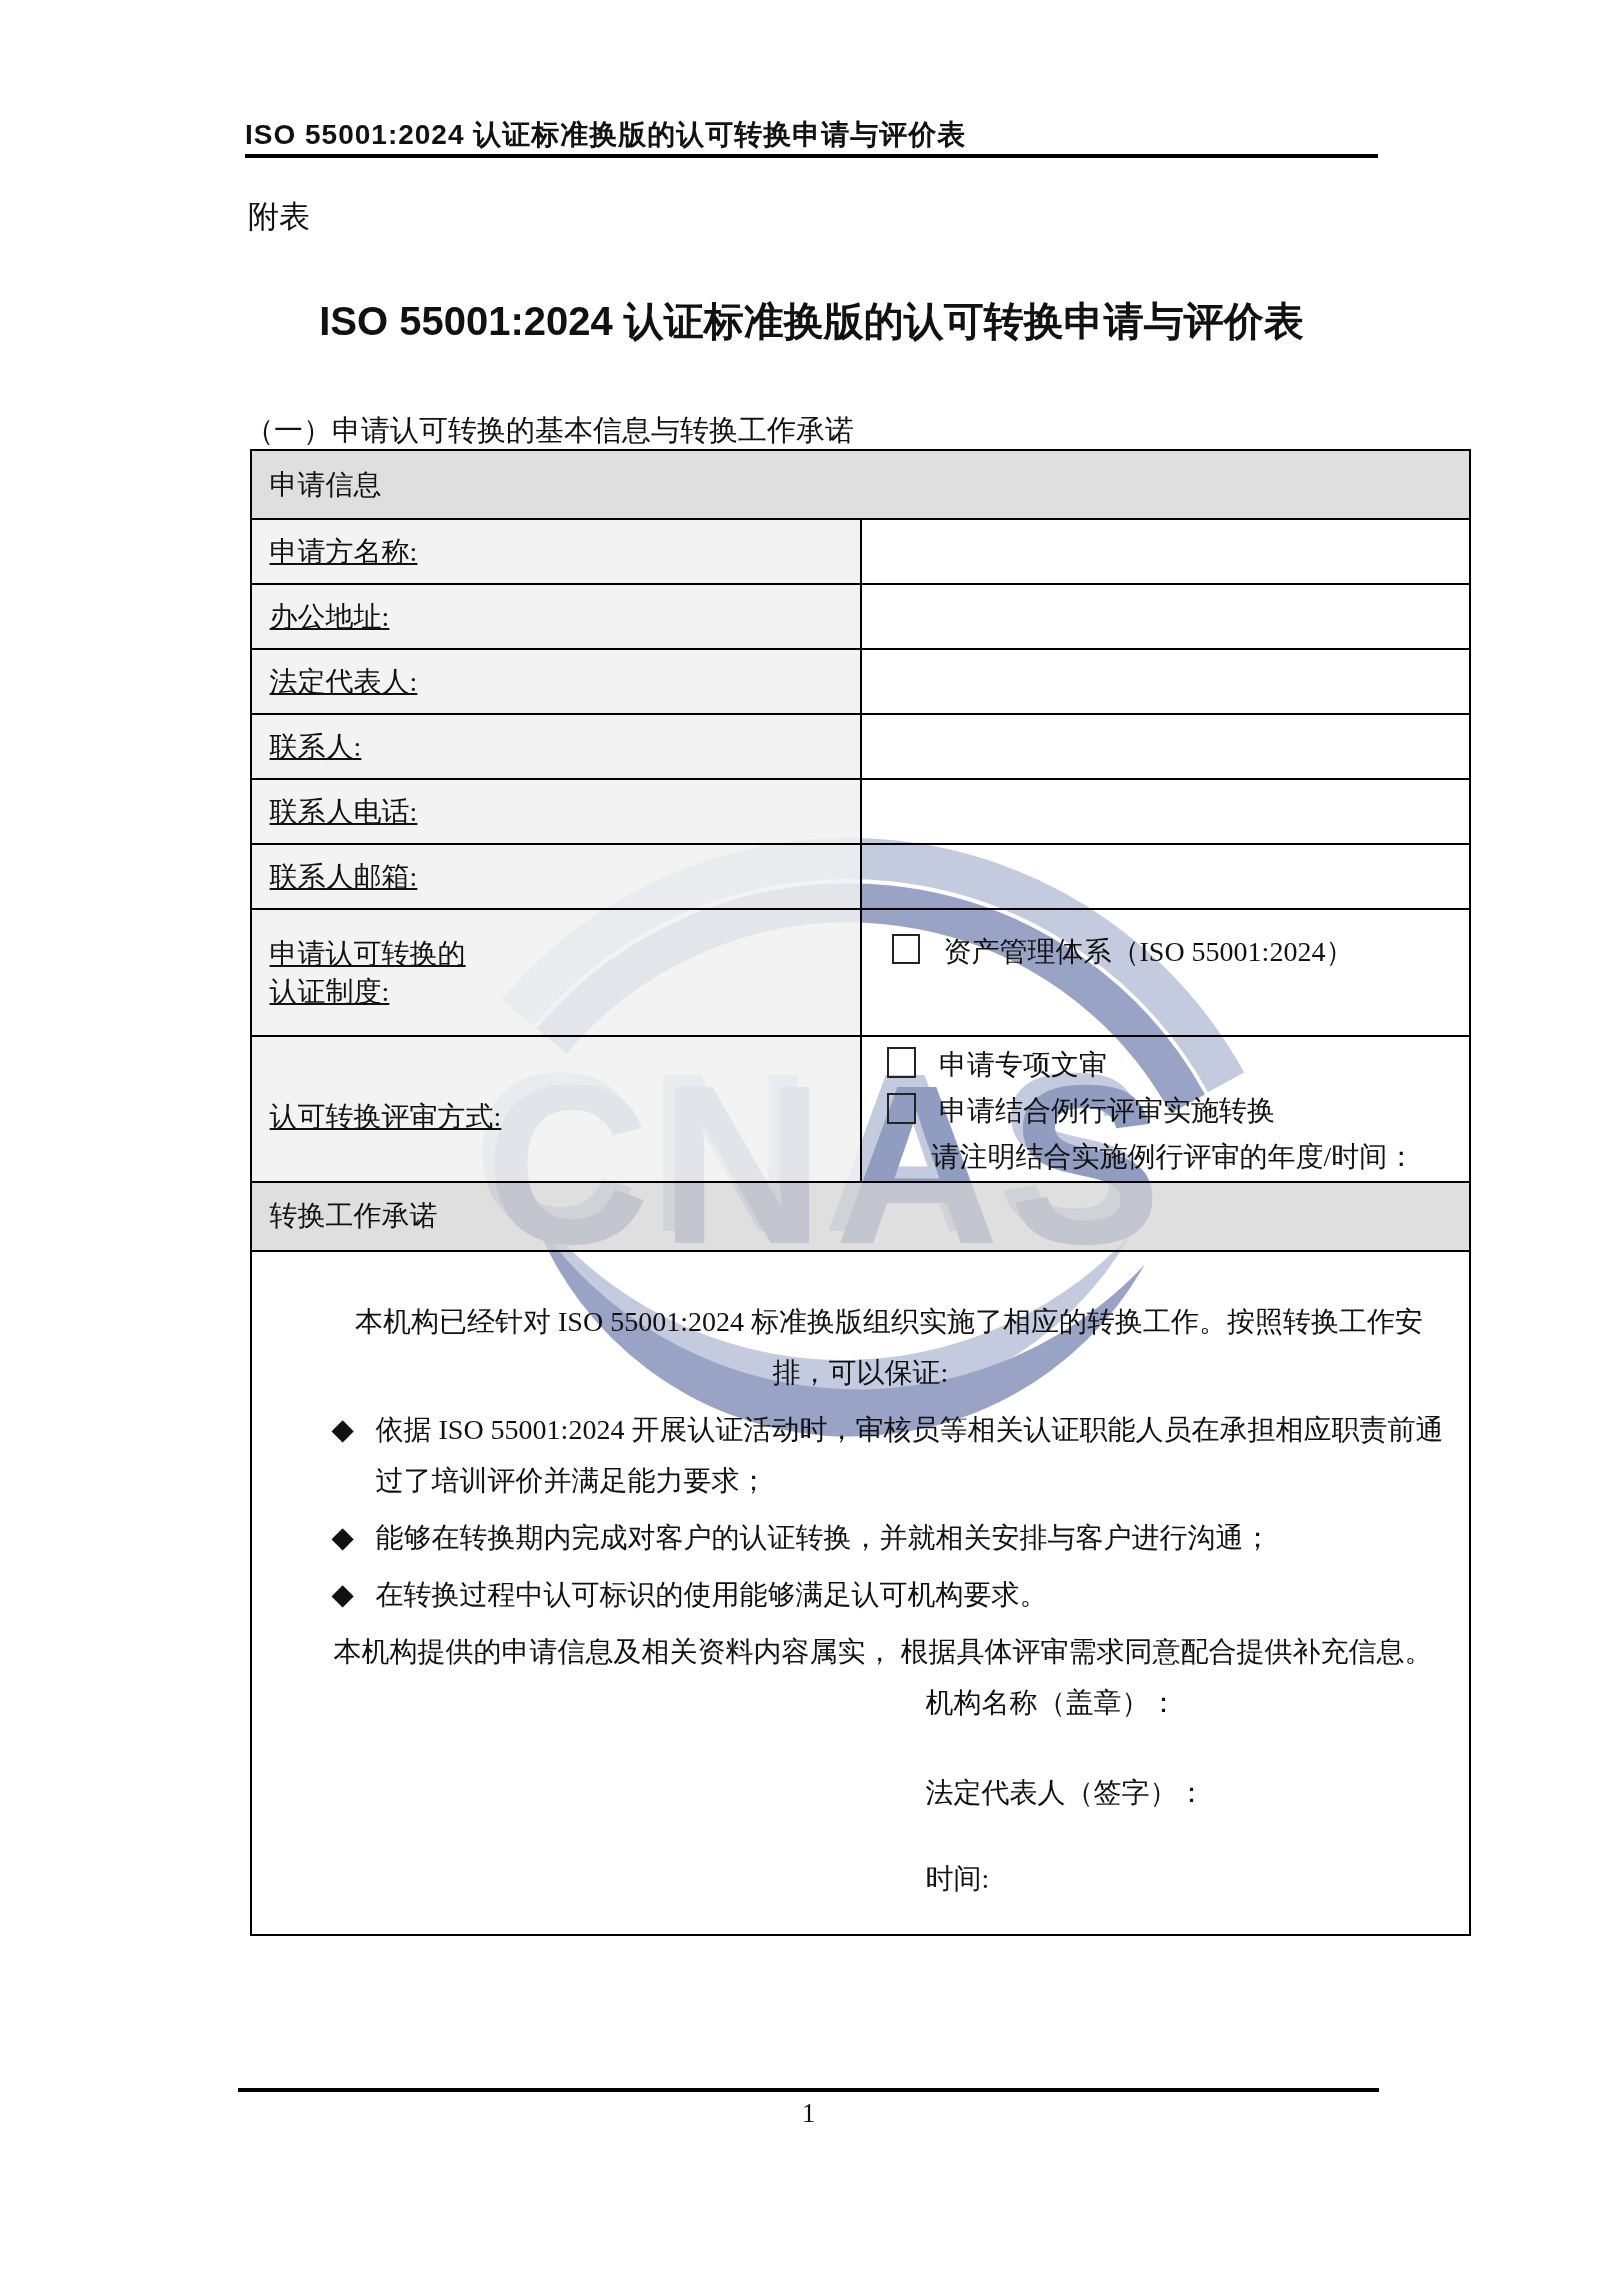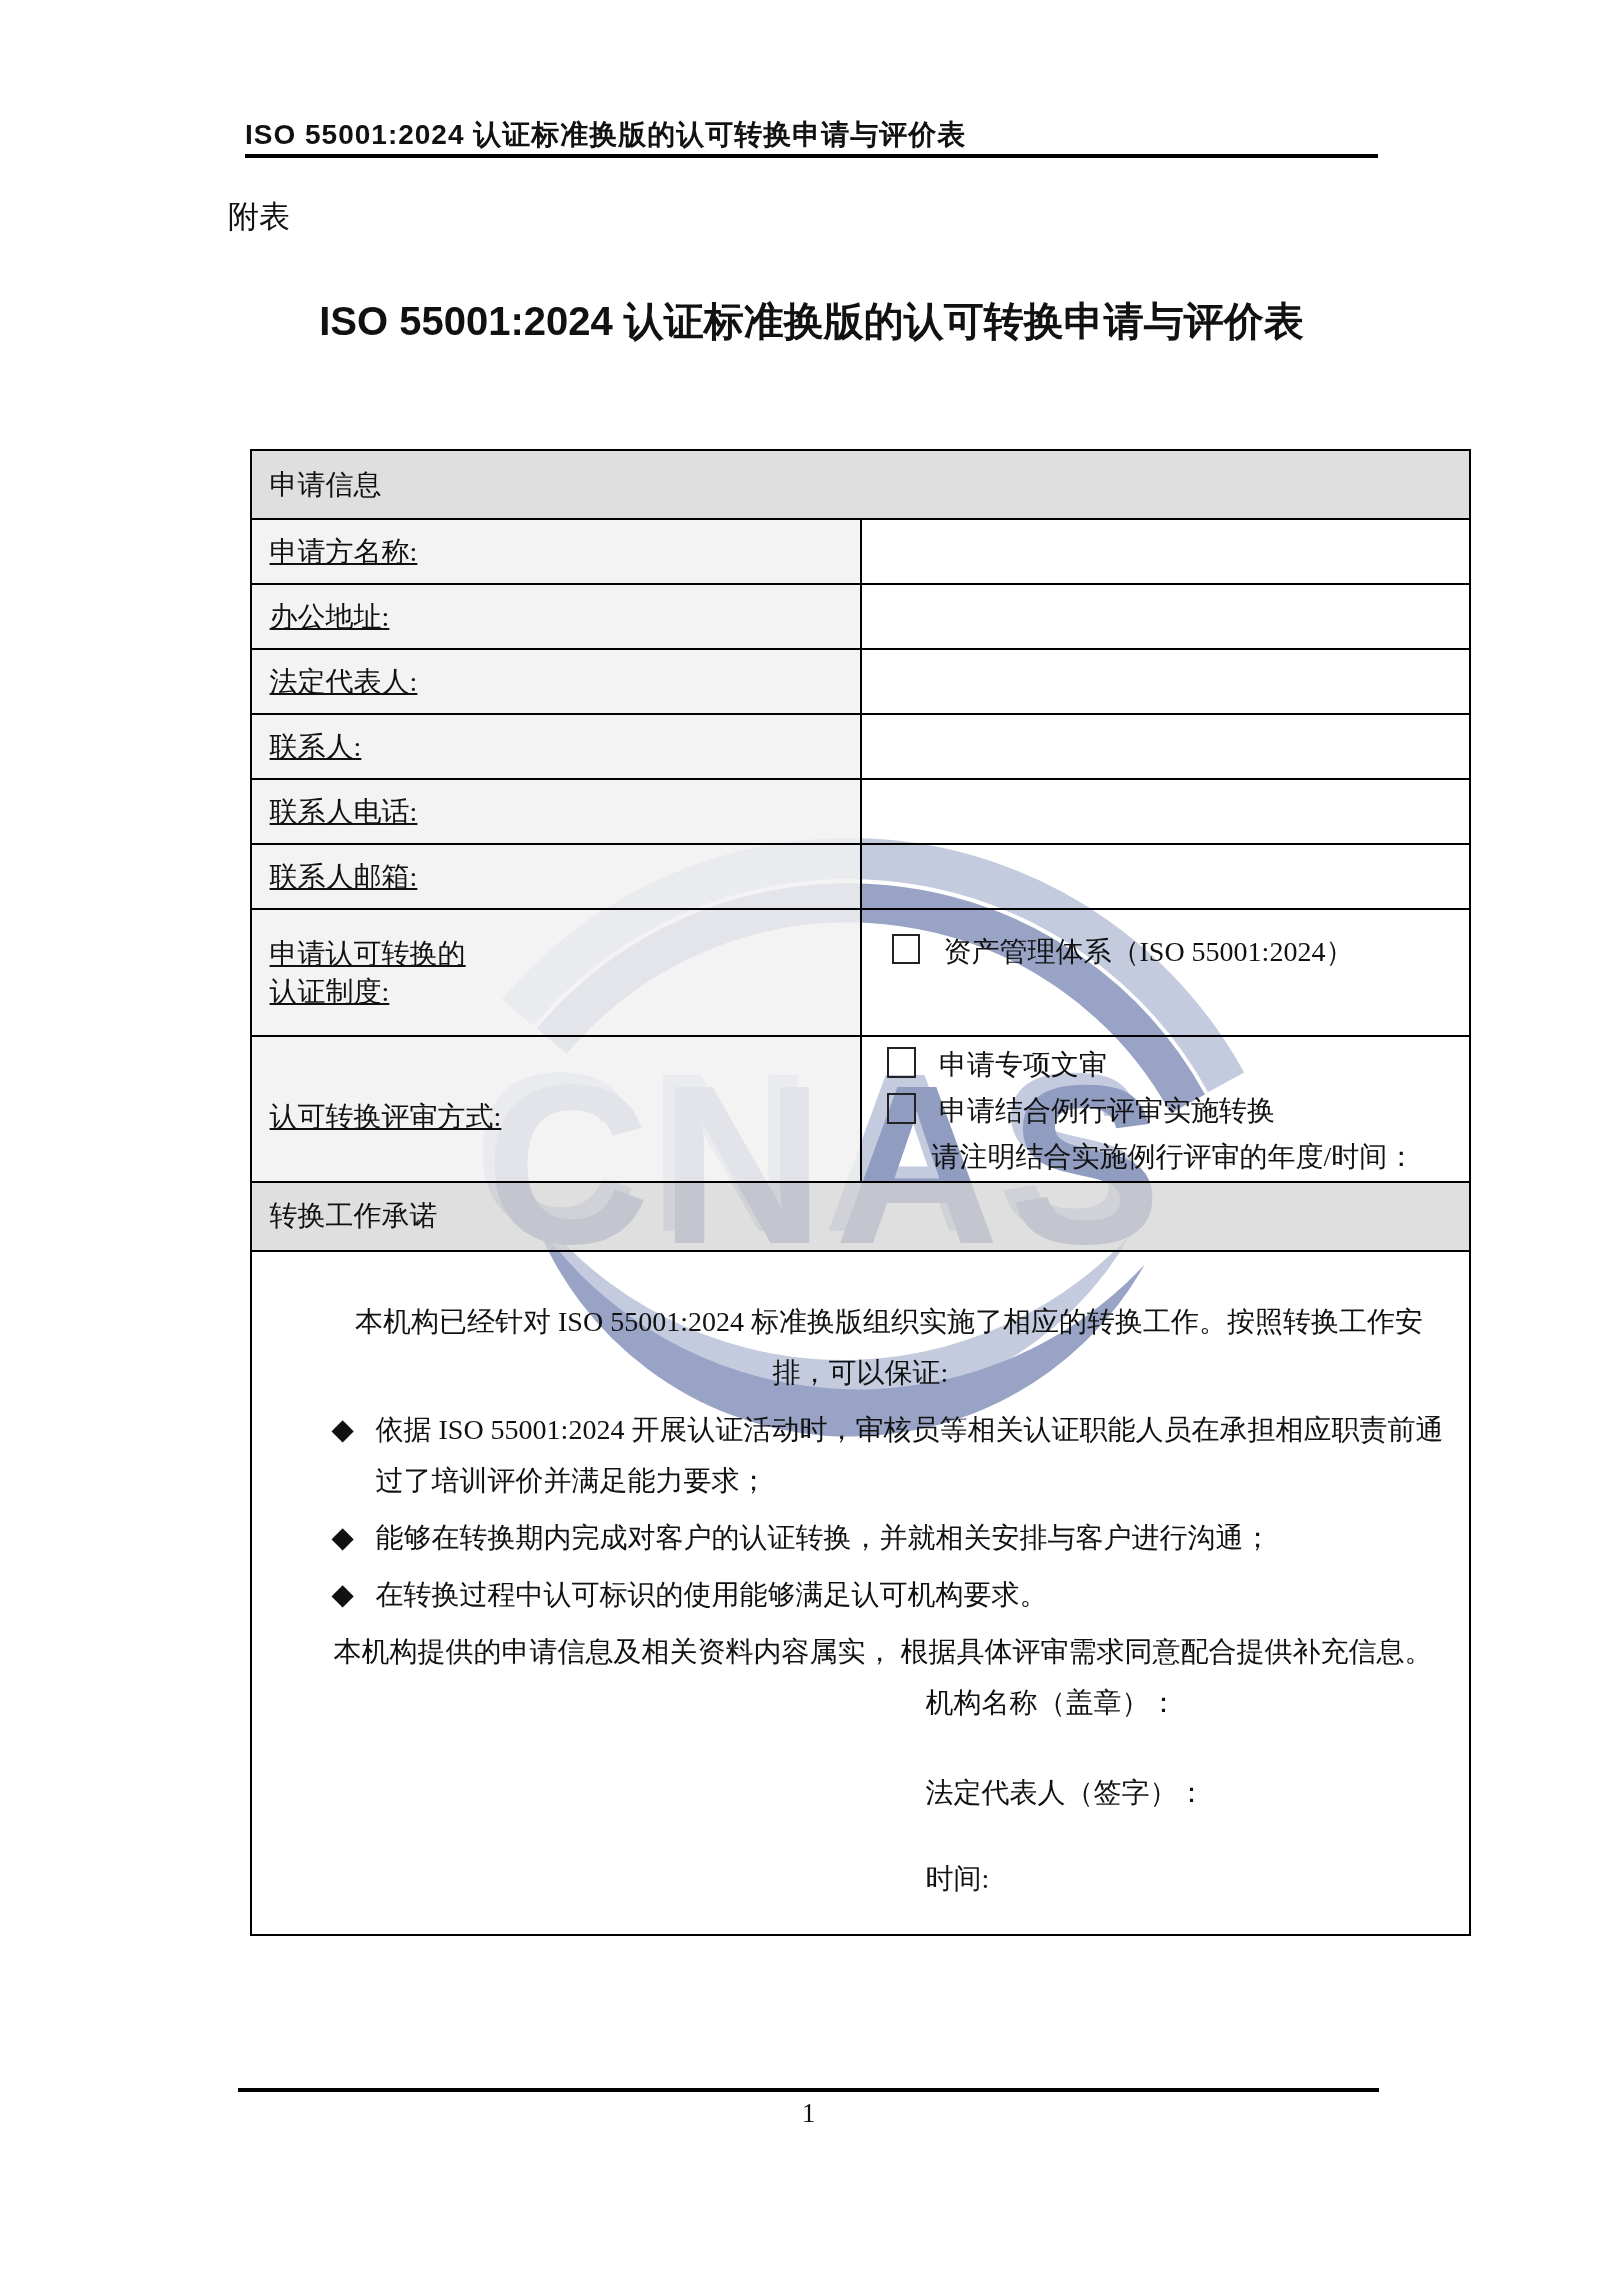--- a/index.html
+++ b/index.html
@@ -11,21 +11,21 @@
   
   #watermark{position:absolute;left:0;top:0;width:1621px;height:2293px;z-index:0;pointer-events:none;}
   
   #content{position:absolute;left:0;top:0;width:1621px;height:2293px;z-index:1;}
   .page-header{
     position:absolute;left:245px;top:116px;width:1133px;
     font-family:"Liberation Sans","DejaVu Sans",sans-serif;
     font-size:28px;font-weight:600;letter-spacing:1px;white-space:nowrap;
   }
   .header-rule{position:absolute;left:245px;top:154px;width:1133px;height:3.9px;background:#000;}
-  .attachment-label{position:absolute;left:228px;top:196px;font-size:31px;}
+  .attachment-label{position:absolute;left:248px;top:196px;font-size:31px;}
   .page-title{
     position:absolute;left:245px;top:294px;width:1133px;text-align:center;
     font-family:"Liberation Sans","DejaVu Sans",sans-serif;
     font-size:40px;font-weight:700;white-space:nowrap;
   }
   .section-heading{position:absolute;left:245px;top:411px;font-size:29px;}
   
   table.form{
     position:absolute;left:250px;top:449px;width:1221px;
     border-collapse:collapse;table-layout:fixed;
@@ -87,20 +87,21 @@
 
 <div id="content">
 
   <div class="page-header">ISO 55001:2024 认证标准换版的认可转换申请与评价表</div>
   <div class="header-rule"></div>
 
   <div class="attachment-label">附表</div>
 
   <div class="page-title">ISO 55001:2024 认证标准换版的认可转换申请与评价表</div>
 
+  <div class="section-heading">（一）申请认可转换的基本信息与转换工作承诺</div>
 
   <table class="form">
     <tbody>
         <tr class="r-hdr">
       <td colspan="2" class="sec-hdr">申请信息</td>
     </tr>
 
     <tr class="r-field">
       <td class="lbl col-label">申请方名称:</td>
       <td class="val-cell col-value"></td>

